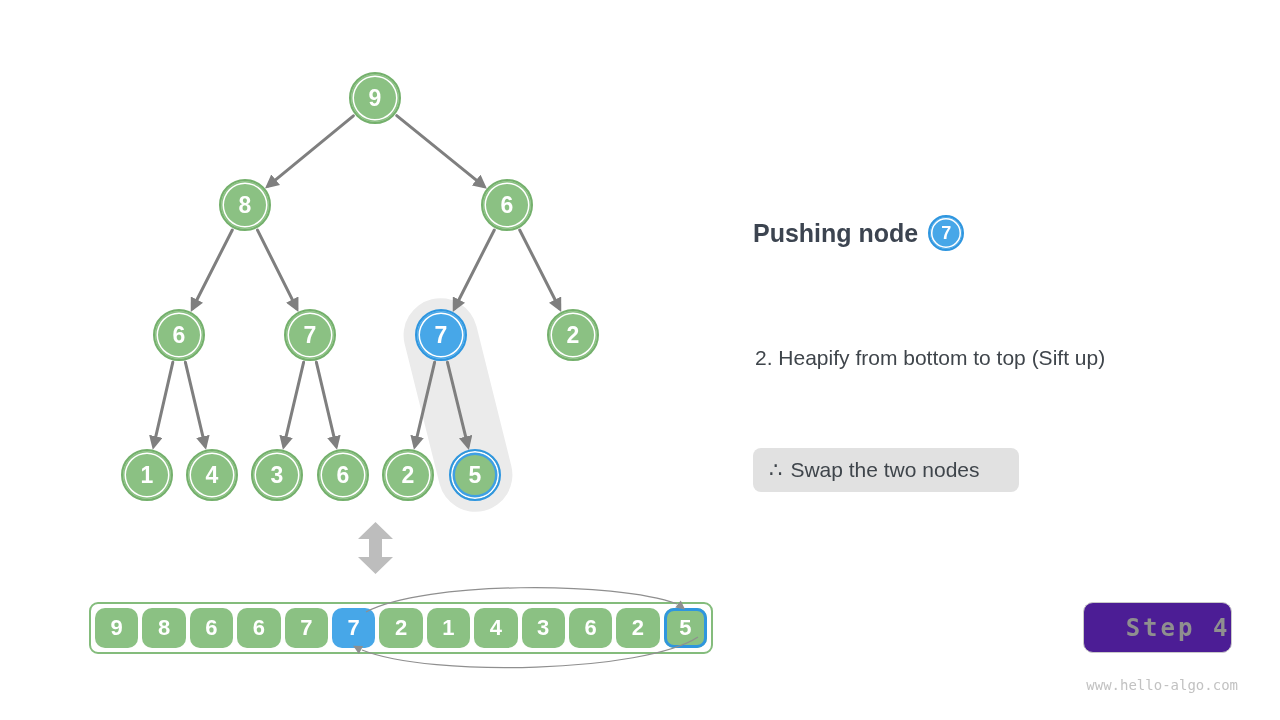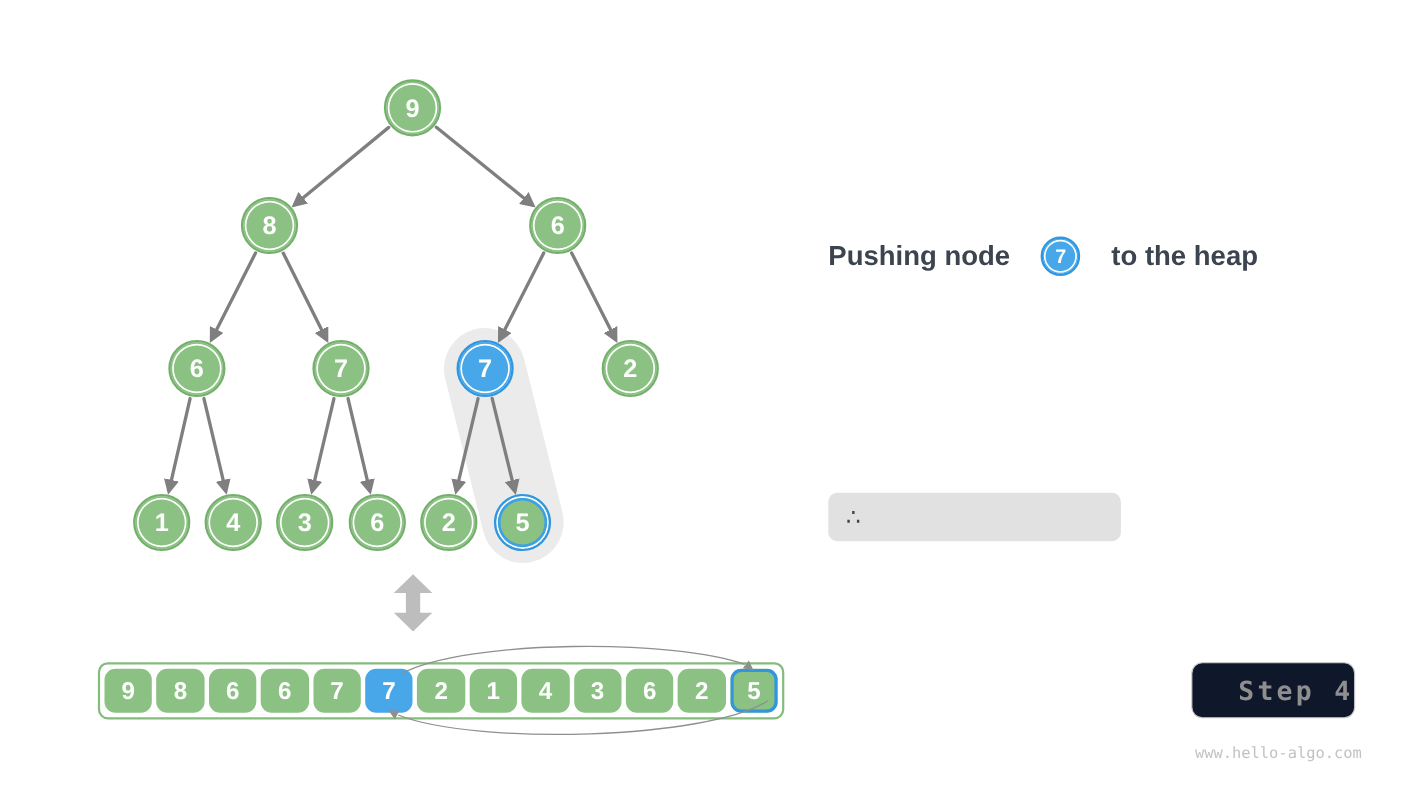--- a/index.html
+++ b/index.html
@@ -45,21 +45,21 @@
     font-weight:bold; font-size:22px;
     display:flex; align-items:center; justify-content:center;
   }
   .array-cell.blue { background:#47A7E8; }
   .array-cell.ring { box-shadow: inset 0 0 0 3px #2F96DF; }
   .cycle { position:absolute; left:0; top:0; pointer-events:none; }
 
   
   .panel-title {
     position:absolute; left:753px; top:233px; transform:translateY(-50%);
-    display:flex; align-items:center; gap:28px;
+    display:flex; align-items:center; gap:10px;
     font-size:25px; font-weight:bold; color:#3C4450; white-space:nowrap;
   }
   .title-node {
     width:36px; height:36px; border-radius:50%; box-sizing:border-box;
     background:#47A7E8; border:2px solid #2F96DF;
     box-shadow: inset 0 0 0 1px #47A7E8, inset 0 0 0 2.5px #ffffff;
     color:#fff; font-size:18px; font-weight:bold;
     display:flex; align-items:center; justify-content:center; flex:0 0 auto;
   }
   .step-line {
@@ -73,21 +73,21 @@
     position:absolute; left:753px; top:448px; width:266px; height:44px;
     box-sizing:border-box; background:#E1E1E1; border-radius:8px;
     display:flex; align-items:center; padding-left:16px;
     font-size:21px; color:#3F454B; white-space:nowrap;
   }
   .sym { margin-right:8px; }
 
   
   .step-badge {
     position:absolute; left:1083px; top:602px; width:149px; height:51px;
-    box-sizing:border-box; background:#0f172a; border:1.5px solid #C9C9C9;
+    box-sizing:border-box; background:#4c1d95; border:1.5px solid #C9C9C9;
     border-radius:10px; display:flex; align-items:center; justify-content:center;
     font-family:"DejaVu Sans Mono", monospace; font-size:24px; font-weight:bold;
     color:#8F8F8F; letter-spacing:3px; cursor:pointer;padding-left:41px;
   }
   .watermark {
     position:absolute; right:42px; top:677px;
     font-family:"DejaVu Sans Mono", monospace; font-size:14px; color:#C2C2C2;text-align:right;
   }
 </style>
 </head>
@@ -155,26 +155,29 @@
       <path d="M 366,612 C 425,581 615,581 677,604"></path>
       <path d="M 698,637 C 645,672 432,678 362,650"></path>
     </g>
     <path d="M0,-4.5 L9,0 L0,4.5 z" fill="#8F8F8F" transform="translate(678,604) rotate(38)"></path>
     <path d="M0,-4.5 L9,0 L0,4.5 z" fill="#8F8F8F" transform="translate(361,650) rotate(208)"></path>
   </svg>
 
   <div class="panel-title">
     <span>Pushing node</span>
     <span class="title-node">7</span>
-    <span>to the heap</span>
   </div>
 
 
+  <div class="step-line" style="left:755px; top:358px;">
+    <span>2. Heapify from bottom to top (Sift up)</span><span class="em-blue"></span><span></span>
+  </div>
 
 
   <div class="swap-box">
     <span class="sym">∴</span>
+      <span>Swap the two nodes</span>
   </div>
 
   <div class="step-badge">Step 4</div>
   <div class="watermark">www.hello-algo.com</div>
 
 </div>
 
 </body></html>

